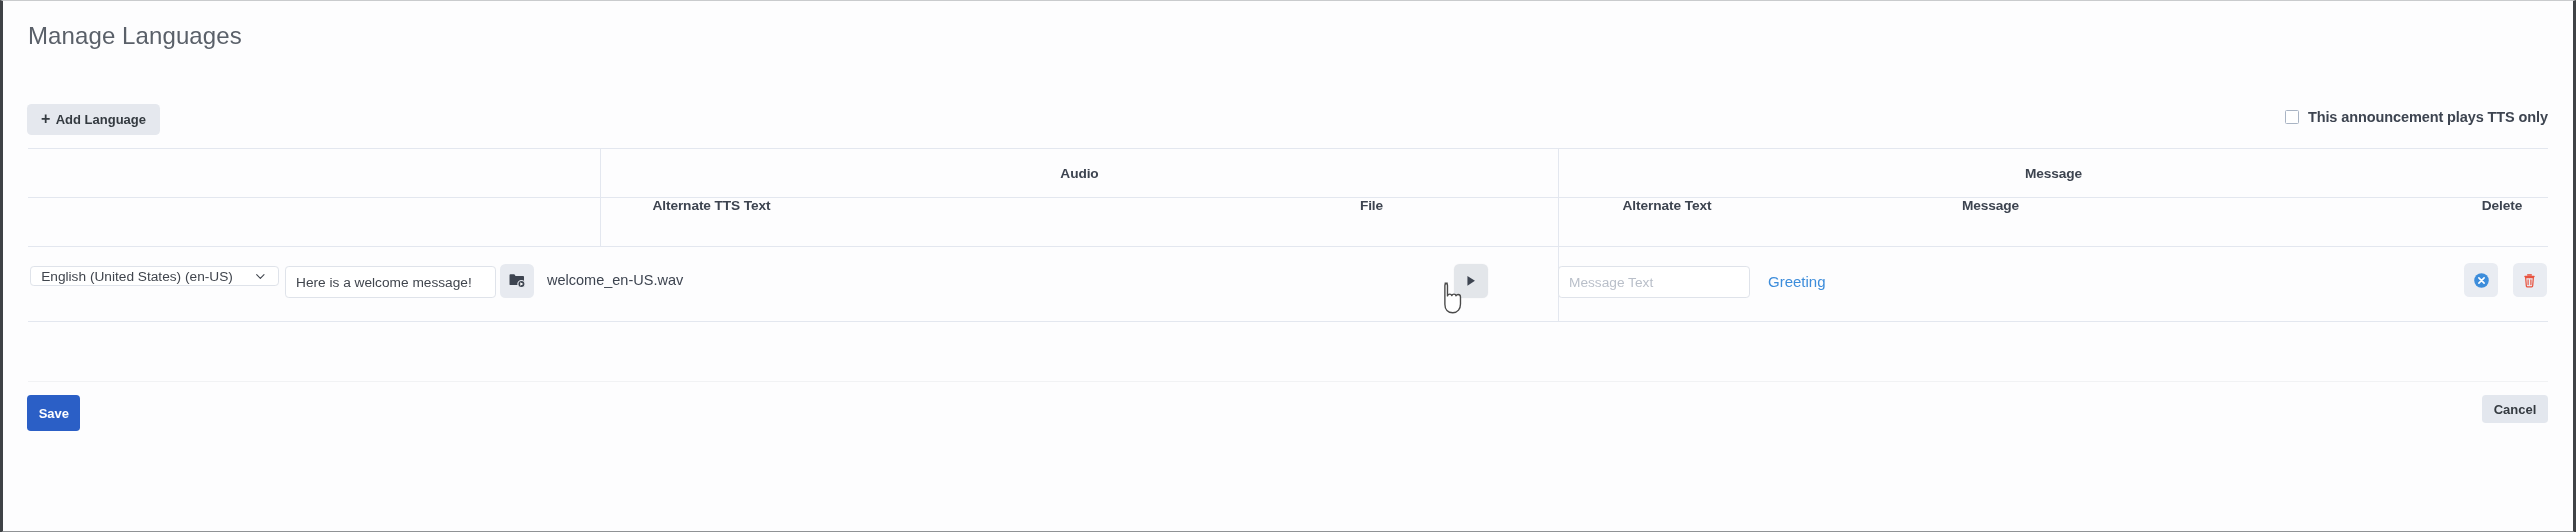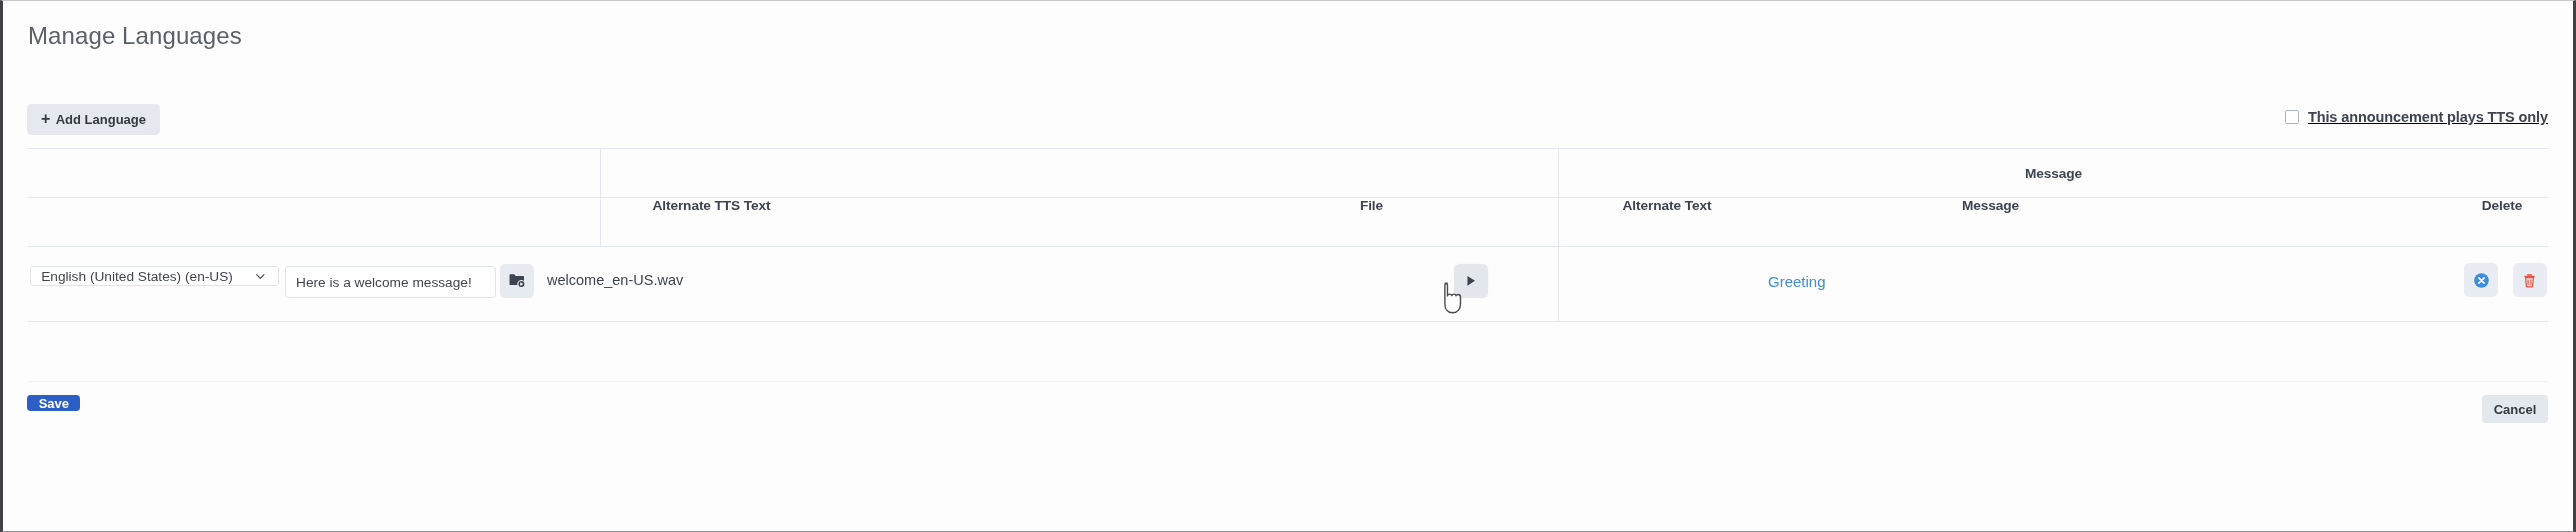--- a/index.html
+++ b/index.html
@@ -75,21 +75,20 @@
 
   
   .tts-only {
     position: absolute;
     right: 25px;
     top: 108px;
     display: flex;
     align-items: center;
     gap: 8.4px;
     white-space: nowrap;
-    text-decoration: underline;
   }
   .tts-only .box {
     width: 14.5px;
     height: 14.5px;
     border: 1.1px solid #a9b4c4;
     border-radius: 1.5px;
     background: #ffffff;
     box-sizing: border-box;
     cursor: pointer;
     flex: none;
@@ -288,21 +287,21 @@
     top: 380px;
     height: 0.8px;
     background: #f1f2f4;
   }
 
   .save-btn {
     position: absolute;
     left: 24.4px;
     top: 394px;
     width: 53px;
-    height: 16px;
+    height: 36px;
     background: #2b5fc6;
     border: none;
     border-radius: 3.8px;
     color: #ffffff;
     font-size: 13px;
     font-weight: 700;
     font-family: "Liberation Sans", sans-serif;
     cursor: pointer;
   }
 
@@ -354,20 +353,21 @@
 
       <div class="hline r1"></div>
       <div class="hline r2"></div>
       <div class="hline r3"></div>
       <div class="hline r4"></div>
 
       <div class="vline" style="left:572px; top:0; height:98px;"></div>
       <div class="vline" style="left:1530px; top:0; height:98px;"></div>
       <div class="vline" style="left:1530px; top:98px; height:76px;"></div>
 
+      <div class="group-head" style="left:573px; width:957px;">Audio</div>
       <div class="group-head" style="left:1531px; right:0;">Message</div>
 
       <div class="sub-head" style="left:573px; width:221px;">Alternate TTS Text</div>
       <div class="sub-head" style="left:1229px; width:229px;">File</div>
       <div class="sub-head" style="left:1531px; width:216px;">Alternate Text</div>
       <div class="sub-head" style="left:1848px; width:229px;">Message</div>
       <div class="sub-head" style="right:0; width:92px;">Delete</div>
 
       <div class="row">
 
@@ -389,20 +389,21 @@
         </button>
 
         <div class="file-name">welcome_en-US.wav</div>
 
         <button class="play-btn">
           <svg width="13.7" height="13.7" viewBox="0 0 18 18">
             <path d="M4.5 2.6 L14.4 9 L4.5 15.4 Z" fill="#3d4450"></path>
           </svg>
         </button>
 
+        <input class="msg-input" type="text" placeholder="Message Text" style="">
 
         <a class="msg-link">Greeting</a>
 
         <button class="action-btn clear-btn">
           <svg width="17" height="17" viewBox="0 0 22 22">
             <circle cx="11" cy="11" r="9.4" fill="#3d8ddb"></circle>
             <path d="M7.6 7.6 L14.4 14.4 M14.4 7.6 L7.6 14.4" stroke="#ffffff" stroke-width="2.1" stroke-linecap="round"></path>
           </svg>
         </button>
 

